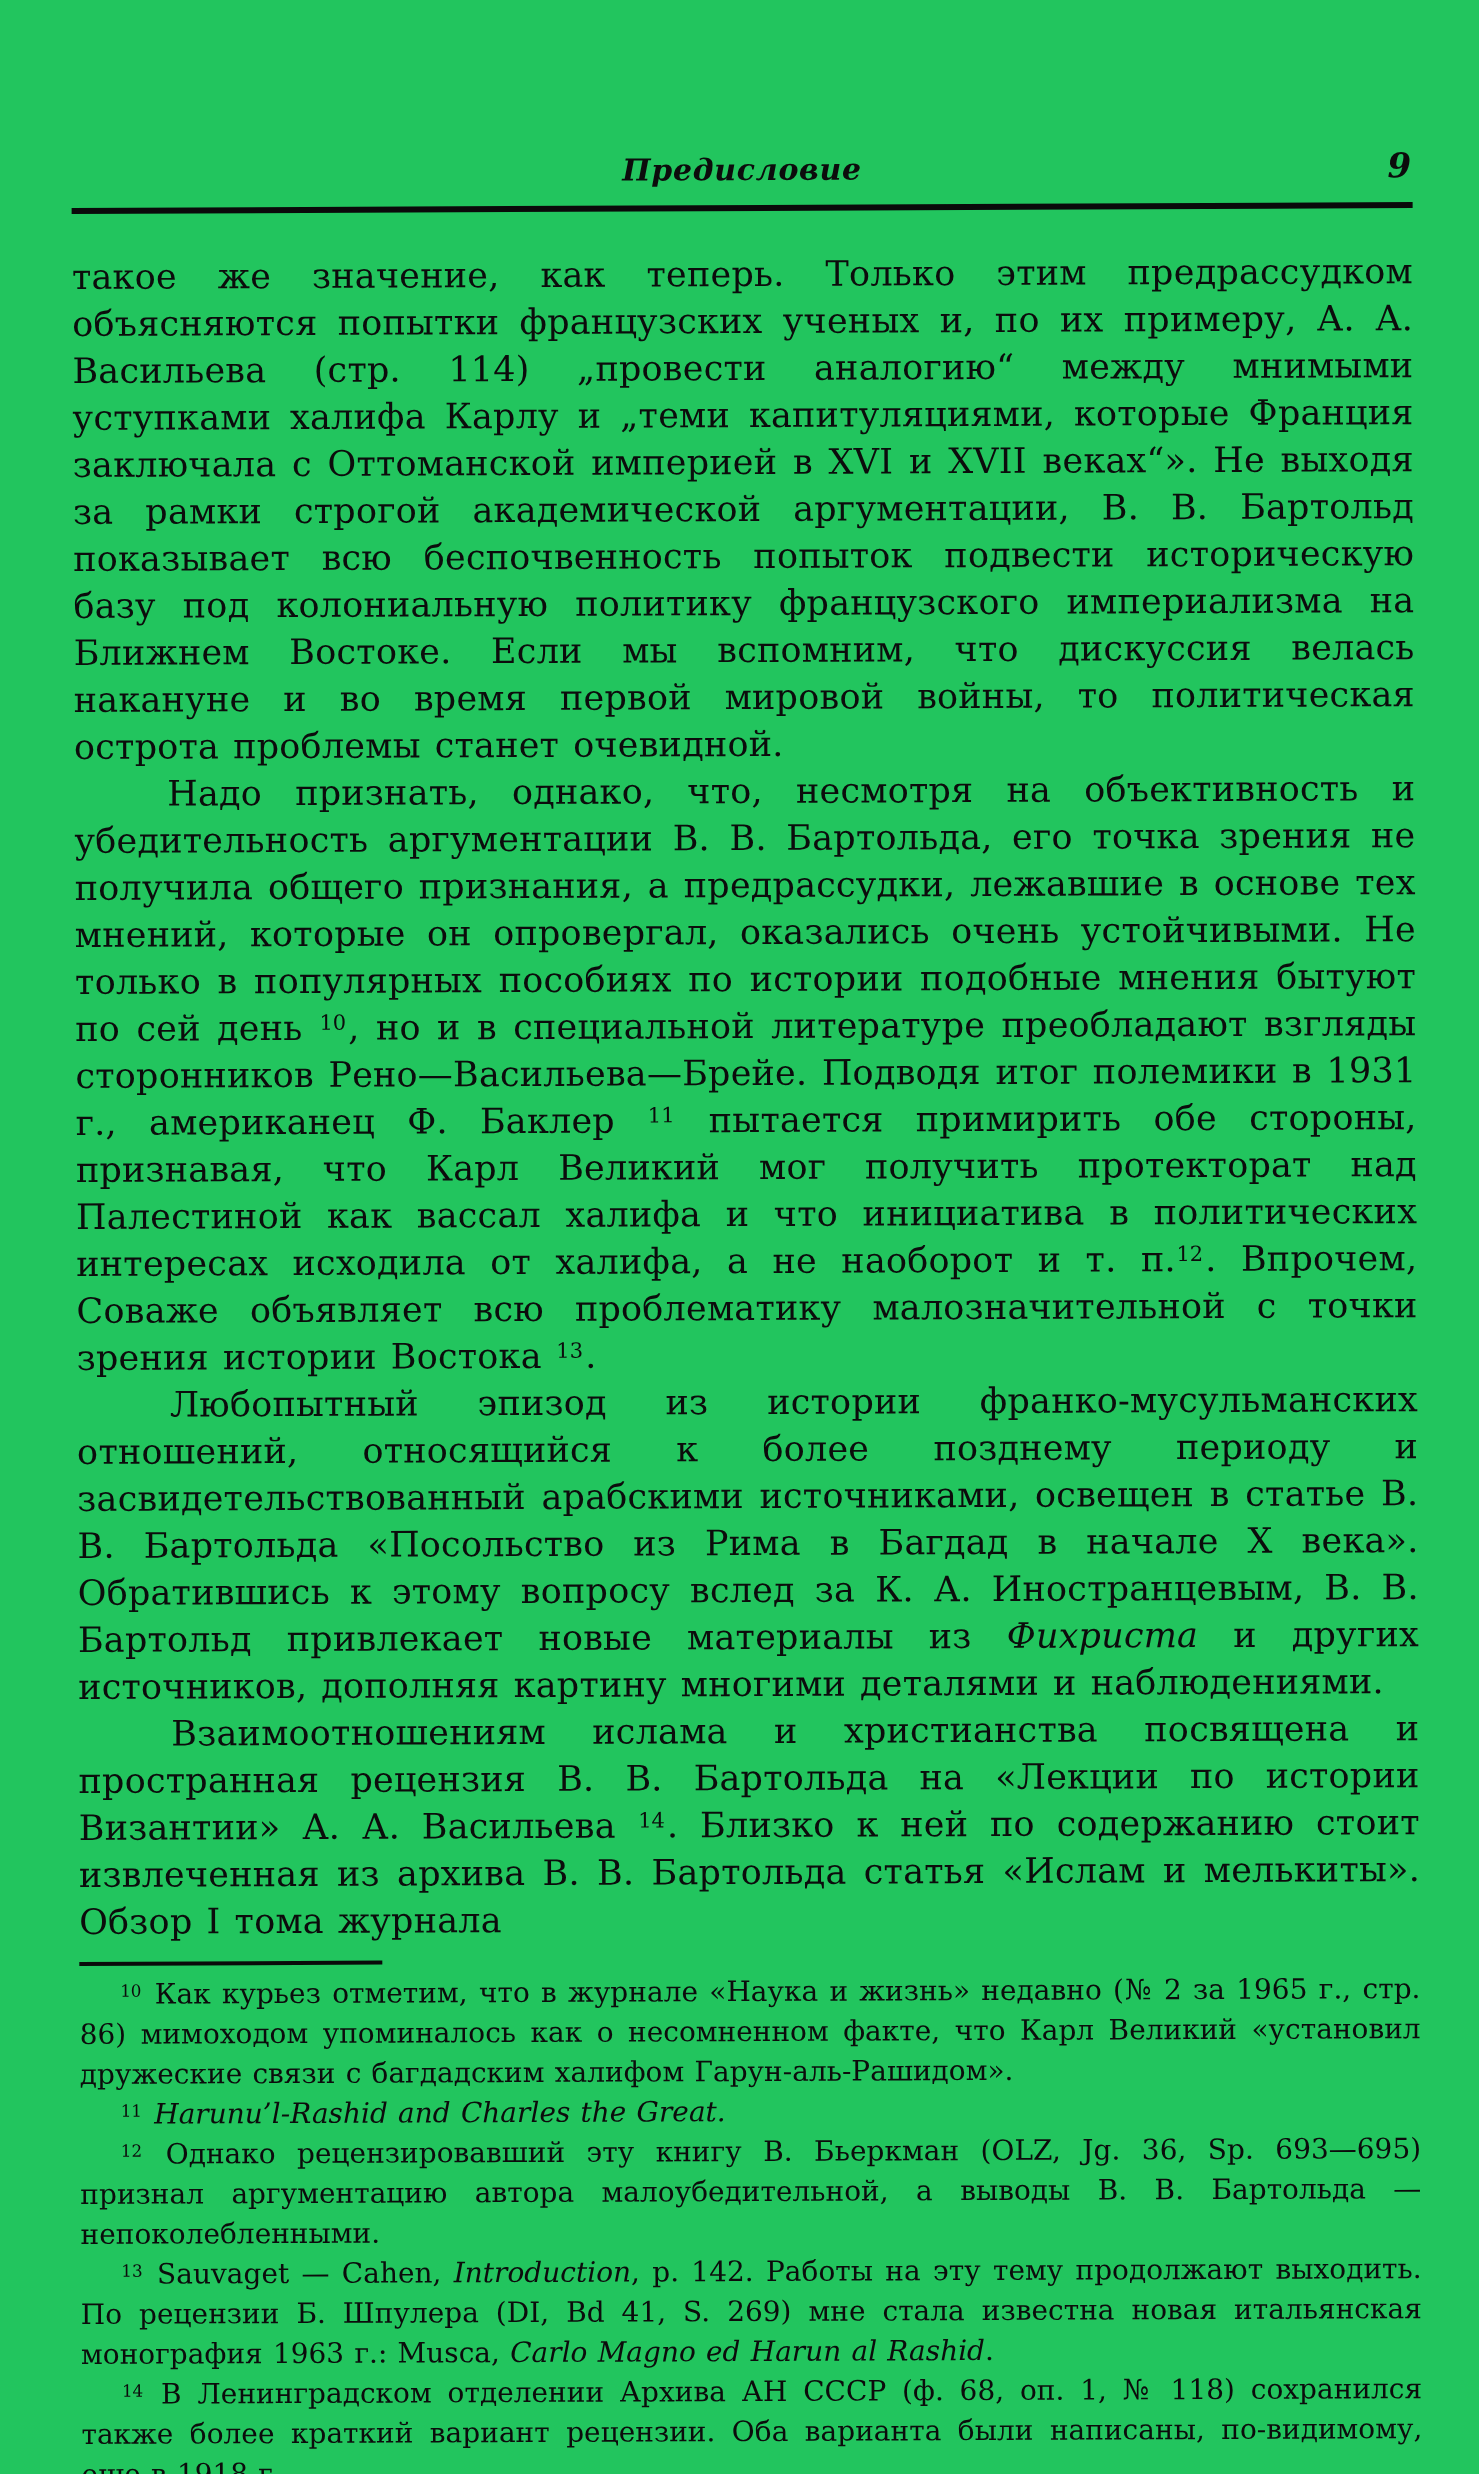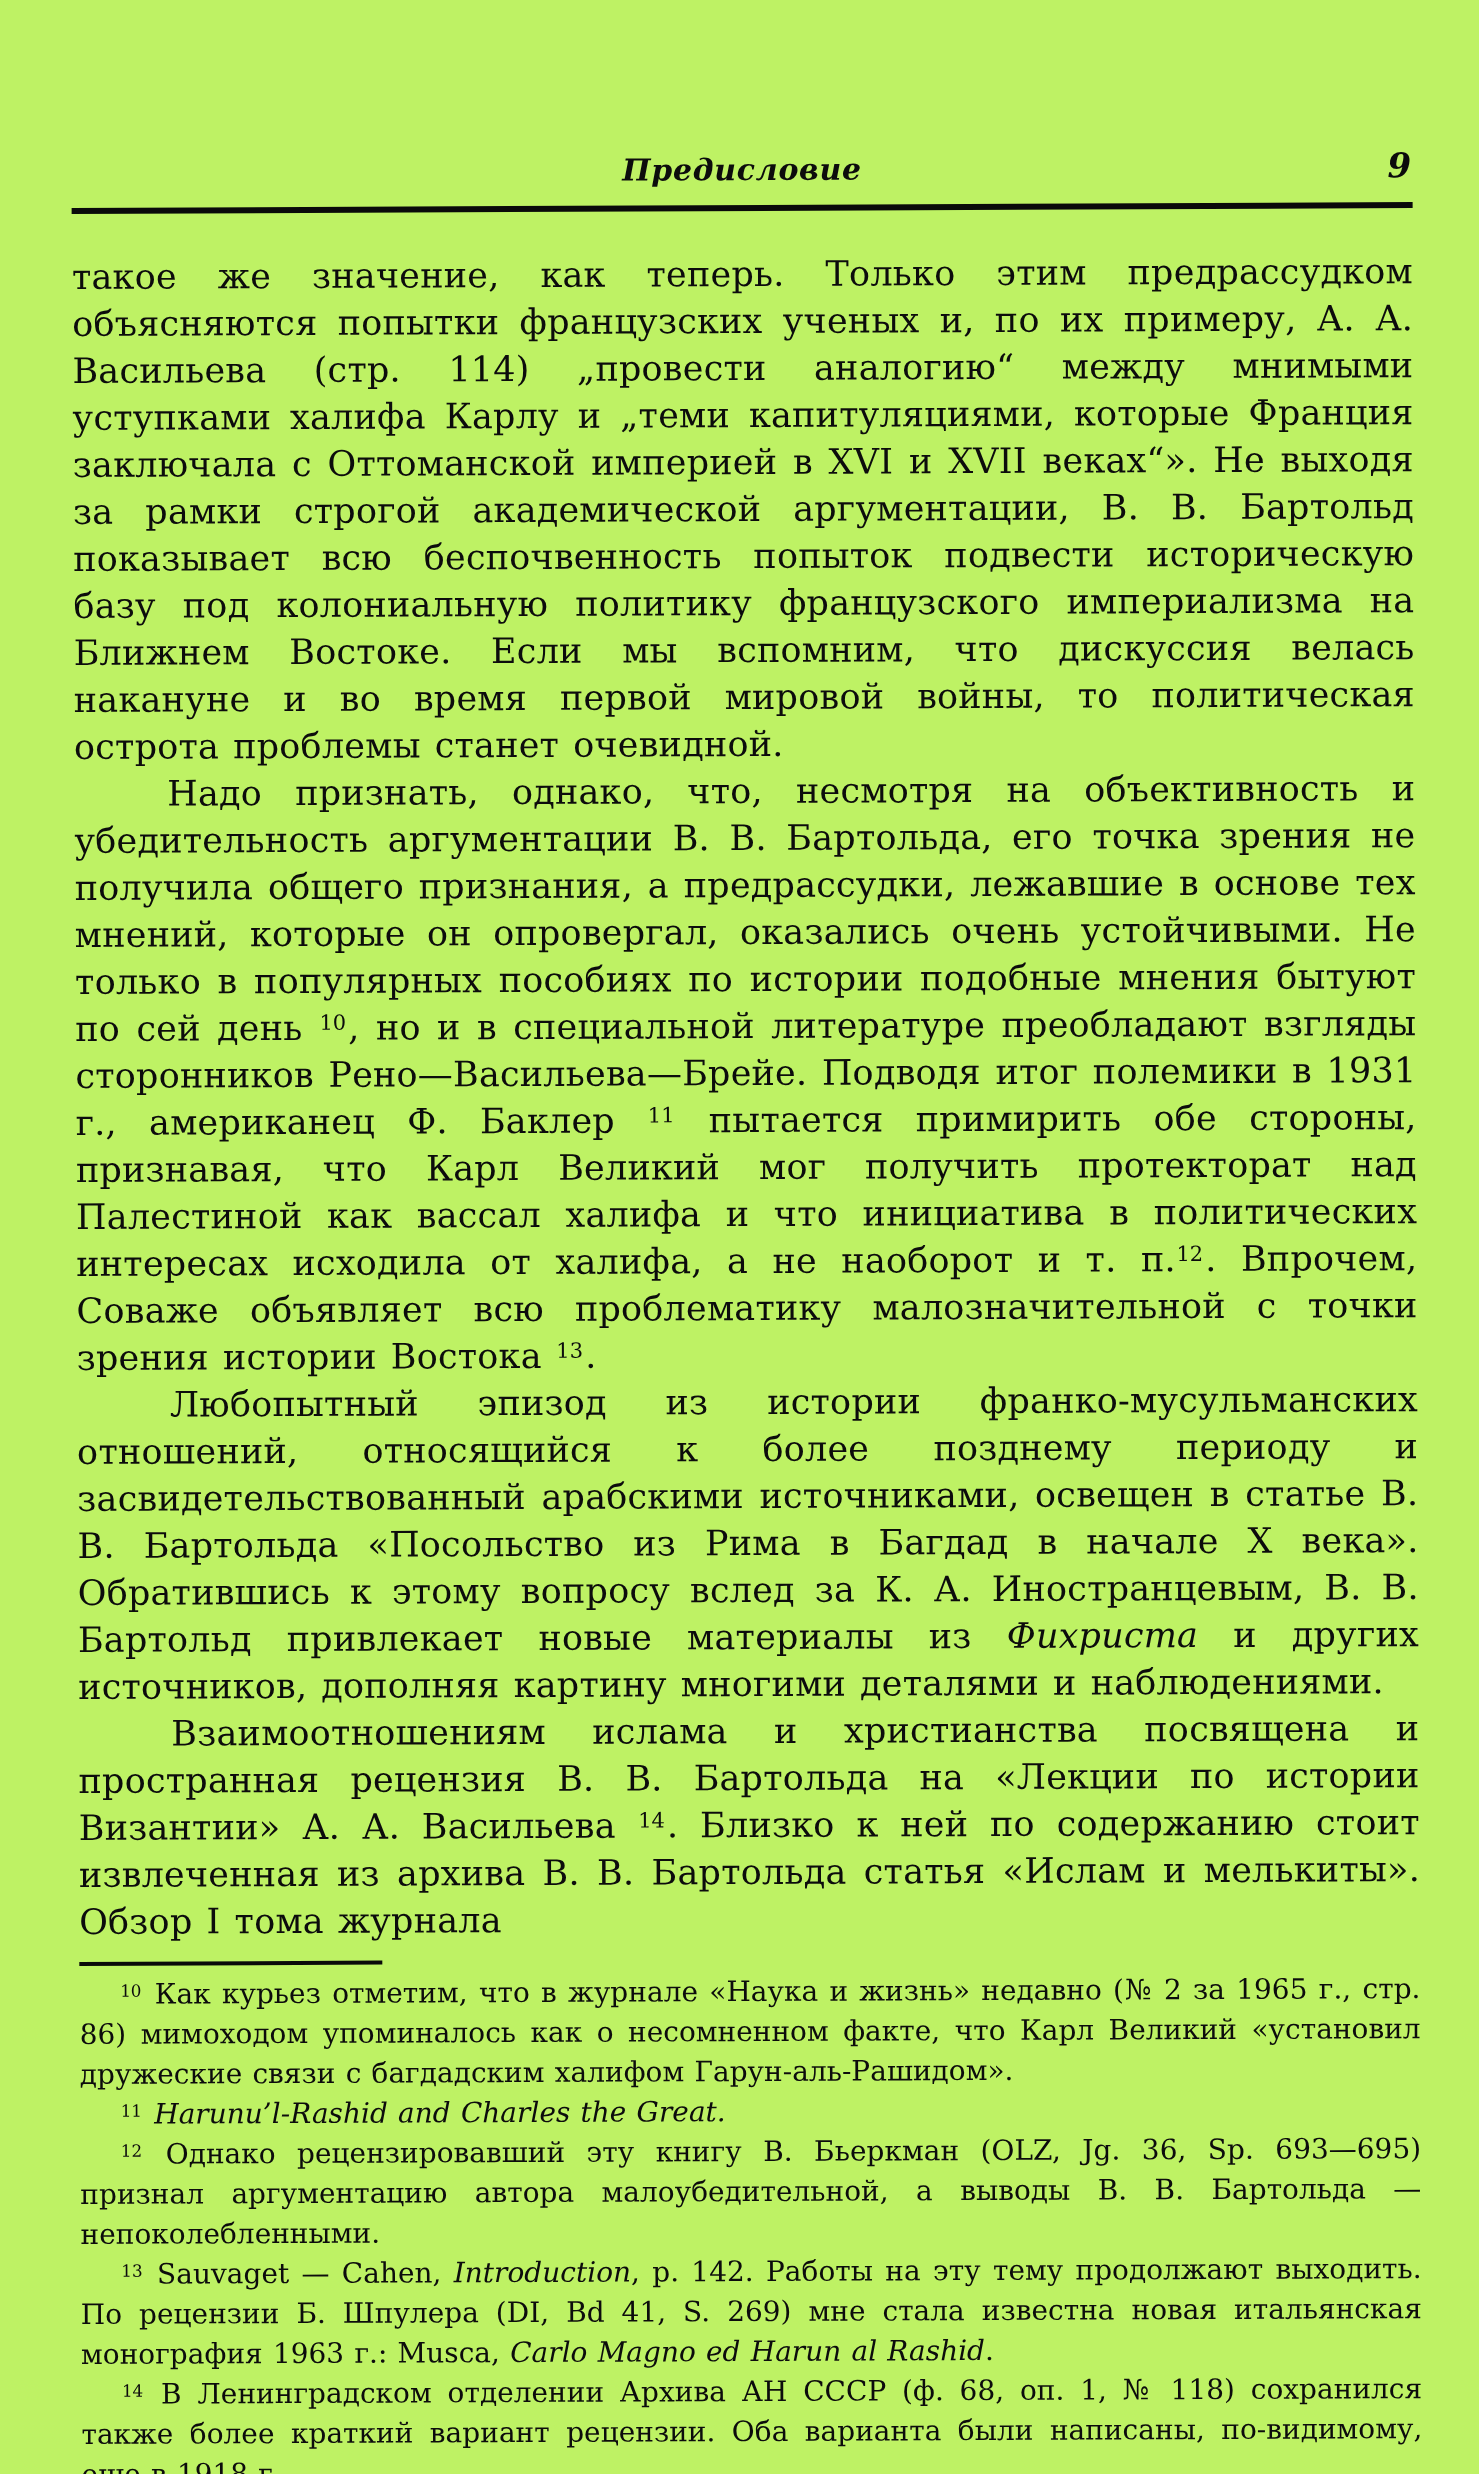--- a/index.html
+++ b/index.html
@@ -4,21 +4,21 @@
 <style>
   html, body {
     margin: 0;
     padding: 0;
     background: #ffffff;
   }
   .page {
     position: relative;
     width: 1480px;
     height: 2475px;
-    background: #bef264;
+    background: #22c55e;
     overflow: hidden;
     font-family: "DejaVu Serif", "Liberation Serif", serif;
     color: #0c0c0c;
   }
   .content {
     position: absolute;
     left: 74px;
     top: 0;
     width: 1341px;
     transform: rotate(-0.25deg);

